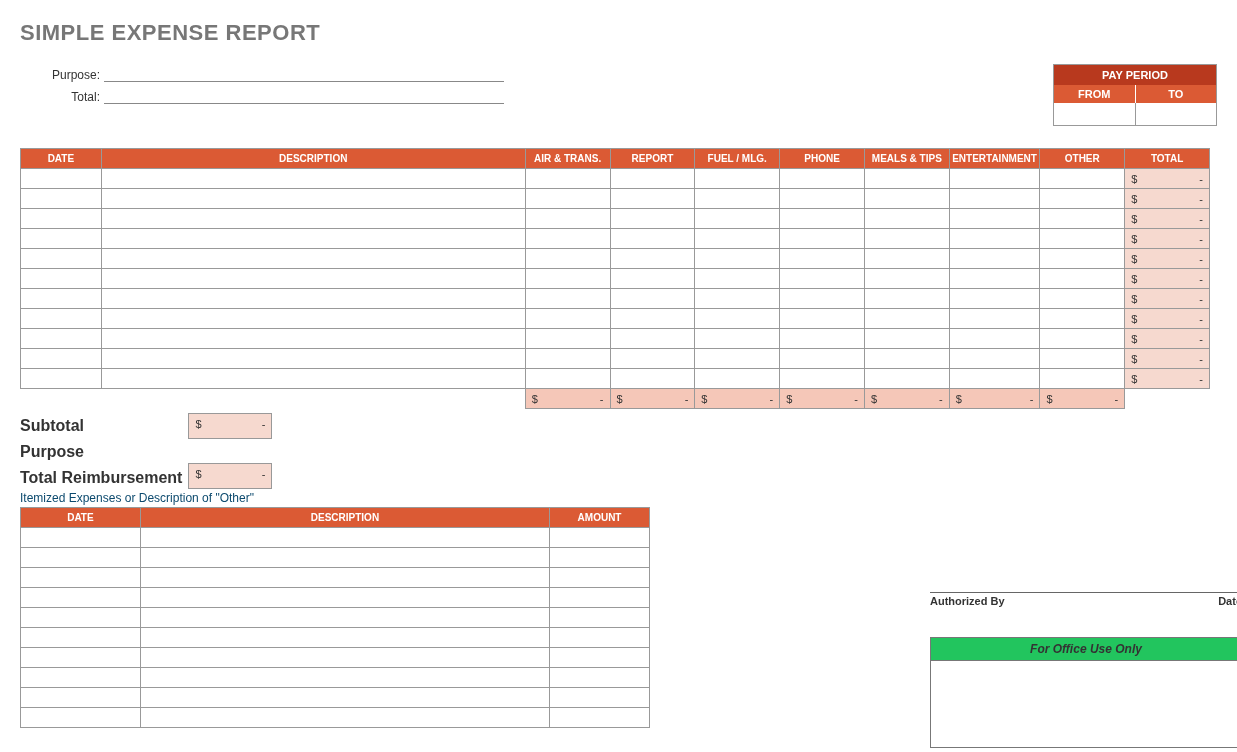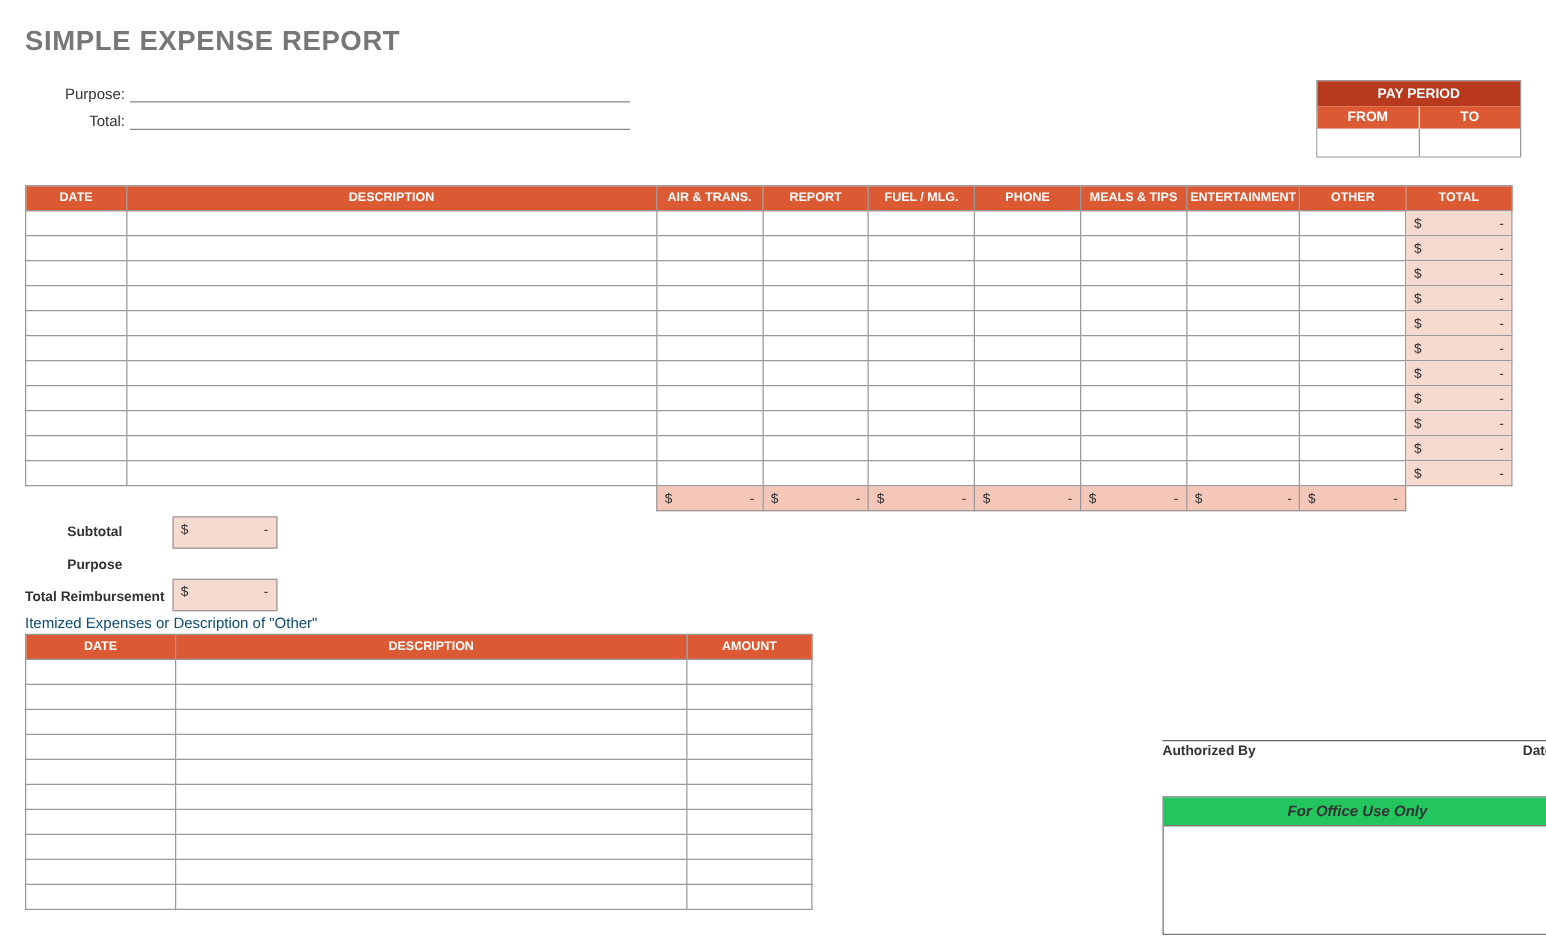--- a/index.html
+++ b/index.html
@@ -101,22 +101,22 @@
     color: #a43d1e;
     border: 1px solid #999;
     font-weight: bold;
     font-size: 11px;
     text-align: center;
     padding: 5px 0;
     width: 330px;
     margin: 18px 0 0 610px;
   }
   .summary-labels {
-    text-align: center;
-    font-size: 11px;
+    text-align: left;
+    font-size: 16px;
     font-weight: bold;
     color: #333;
   }
   .summary-labels div { height: 26px; line-height: 26px; padding-right: 6px; }
   .summary-vals div {
     width: 84px;
     height: 26px;
     border: 1px solid #999;
     background: #f6d9cf;
     font-size: 11px;

